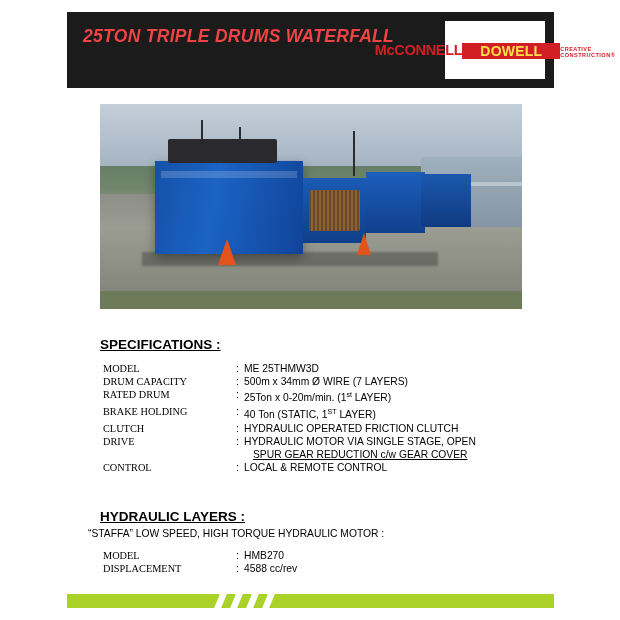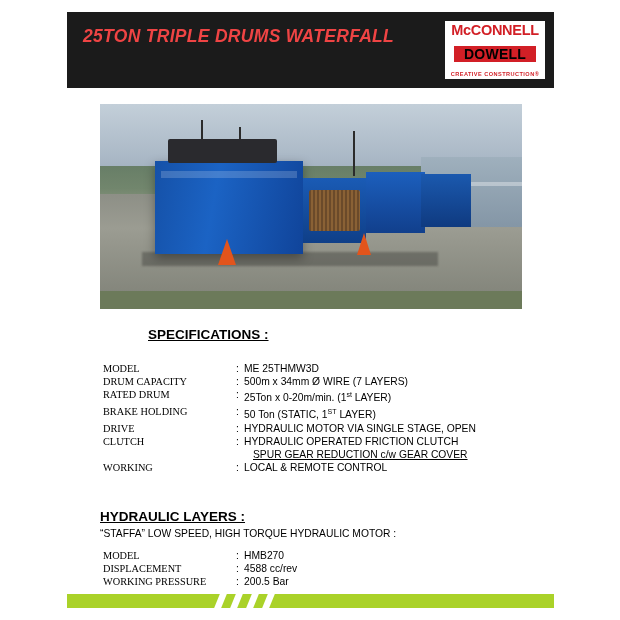--- a/index.html
+++ b/index.html
@@ -42,40 +42,40 @@
     font-size: 17.5px;
     line-height: 22px;
     letter-spacing: 0.3px;
   }
   .header-title div { white-space: nowrap; }
   .logo-box {
     width: 100px;
     margin: 9px 9px 9px 0;
     background: #ffffff;
     display: flex;
-    flex-direction: column;
-    justify-content: space-between;
+    flex-direction: row;
+    justify-content: center;
     align-items: center;
     padding: 2px 0;
   }
   .logo-mc {
     color: #d21f26;
     font-weight: bold;
     font-size: 14.5px;
     letter-spacing: -0.3px;
     line-height: 15px;
   }
   .logo-dowell {
-    color: #000000;
+    color: #fde047;
     background: #d21f26;
     font-weight: bold;
     font-size: 14px;
     letter-spacing: 0.2px;
     line-height: 16px;
-    padding: 0 10px;
+    padding: 0 18px;
     margin-top: 1px;
   }
   .logo-tag {
     color: #d21f26;
     font-size: 5.6px;
     letter-spacing: 0.45px;
     margin-top: 3px;
     font-weight: bold;
   }
 
@@ -165,41 +165,41 @@
     background: #6c7a5a;
   }
 
   
   .section-title {
     position: absolute;
     font-size: 13.5px;
     font-weight: bold;
     text-decoration: underline;
   }
-  #specs-title { left: 100px; top: 327px; margin-left: 48px; }
+  #specs-title { left: 100px; top: 337px; }
   #hyd-title { left: 100px; top: 509px; }
 
   .spec-table {
     position: absolute;
     left: 103px;
     top: 362px;
     width: 430px;
     font-size: 10.3px;
     line-height: 13.2px;
     border-collapse: collapse;
   }
   .spec-table td { vertical-align: top; padding: 0; }
   .spec-label { width: 133px; white-space: nowrap; font-family: Liberation Serif, serif; }
   .spec-colon { width: 8px; }
   .cont-row td { padding-top: 0; }
   sup { font-size: 7px; vertical-align: super; }
 
   .hyd-sub {
     position: absolute;
-    left: 100px;
+    left: 88px;
     top: 528px;
     font-size: 10.3px;
     text-align: center;
   }
   .hyd-table {
     position: absolute;
     left: 103px;
     top: 549px;
     width: 430px;
     font-size: 10.3px;
@@ -278,64 +278,59 @@
         <td>500m x 34mm Ø WIRE (7 LAYERS)</td>
       </tr>
       <tr>
         <td class="spec-label">RATED DRUM</td>
         <td class="spec-colon">:</td>
         <td><span>25Ton x 0-20m/min. (1</span><sup>st</sup><span> LAYER)</span></td>
       </tr>
       <tr>
         <td class="spec-label">BRAKE HOLDING</td>
         <td class="spec-colon">:</td>
-        <td><span>50 Ton (STATIC, 1</span><sup>ST</sup><span> LAYER)</span></td>
+        <td><span>40 Ton (STATIC, 1</span><sup>ST</sup><span> LAYER)</span></td>
+      </tr>
+      <tr>
+        <td class="spec-label">CLUTCH</td>
+        <td class="spec-colon">:</td>
+        <td>HYDRAULIC OPERATED FRICTION CLUTCH</td>
       </tr>
       <tr>
         <td class="spec-label">DRIVE</td>
         <td class="spec-colon">:</td>
         <td>HYDRAULIC MOTOR VIA SINGLE STAGE, OPEN</td>
-      </tr>
-      <tr>
-        <td class="spec-label">CLUTCH</td>
-        <td class="spec-colon">:</td>
-        <td>HYDRAULIC OPERATED FRICTION CLUTCH</td>
       </tr>
       <tr class="cont-row">
         <td class="spec-label"></td>
         <td class="spec-colon"></td>
         <td style="padding-left:9px;text-decoration:underline;">SPUR GEAR REDUCTION c/w GEAR COVER</td>
       </tr>
       <tr>
-        <td class="spec-label">WORKING</td>
+        <td class="spec-label">CONTROL</td>
         <td class="spec-colon">:</td>
         <td>LOCAL &amp; REMOTE CONTROL</td>
       </tr>
     </tbody>
   </table>
 
   <div class="section-title" id="hyd-title">HYDRAULIC LAYERS :</div>
   <div class="hyd-sub">“STAFFA” LOW SPEED, HIGH TORQUE HYDRAULIC MOTOR :</div>
 
   <table class="hyd-table">
     <tbody>
       <tr>
         <td class="spec-label">MODEL</td>
         <td class="spec-colon">:</td>
         <td>HMB270</td>
       </tr>
       <tr>
         <td class="spec-label">DISPLACEMENT</td>
         <td class="spec-colon">:</td>
         <td>4588 cc/rev</td>
-      </tr>
-      <tr>
-        <td class="spec-label">WORKING PRESSURE</td>
-        <td class="spec-colon">:</td>
-        <td>200.5 Bar</td>
       </tr>
     </tbody>
   </table>
 
   <div class="footer">
     <div class="slash" style="left:150px"></div>
     <div class="slash" style="left:166px"></div>
     <div class="slash" style="left:182px"></div>
     <div class="slash" style="left:198px"></div>
   </div>

